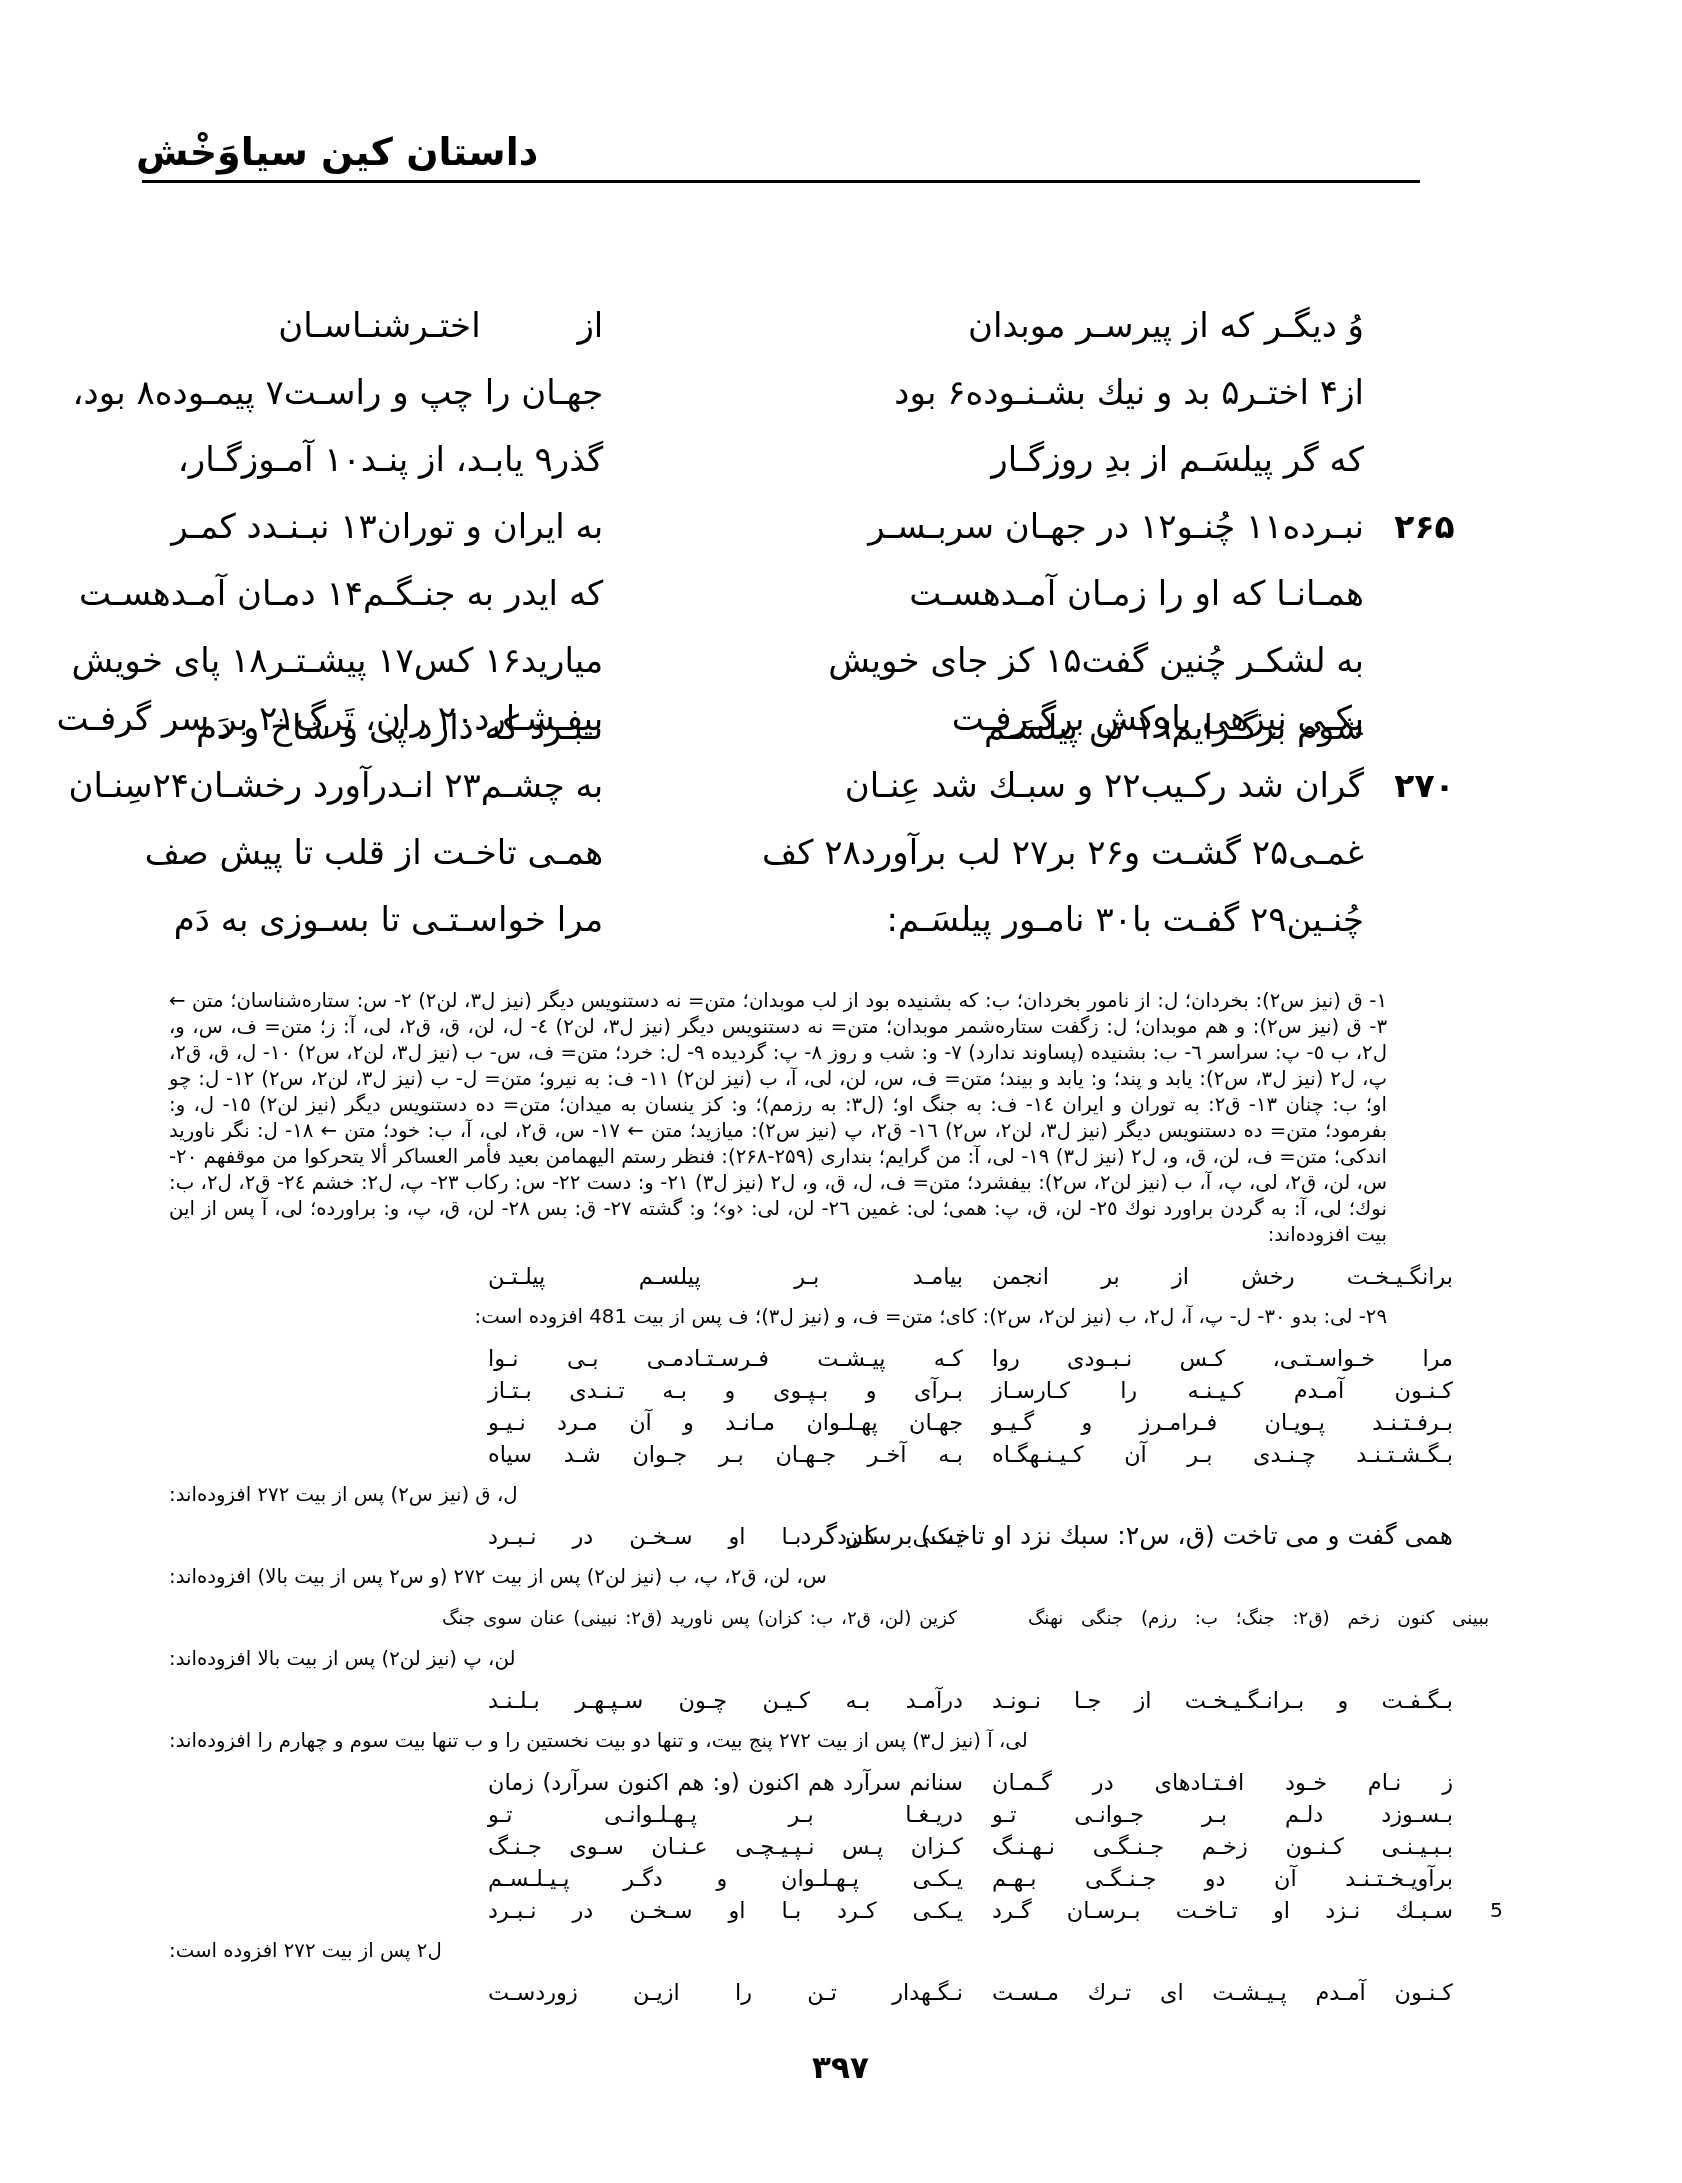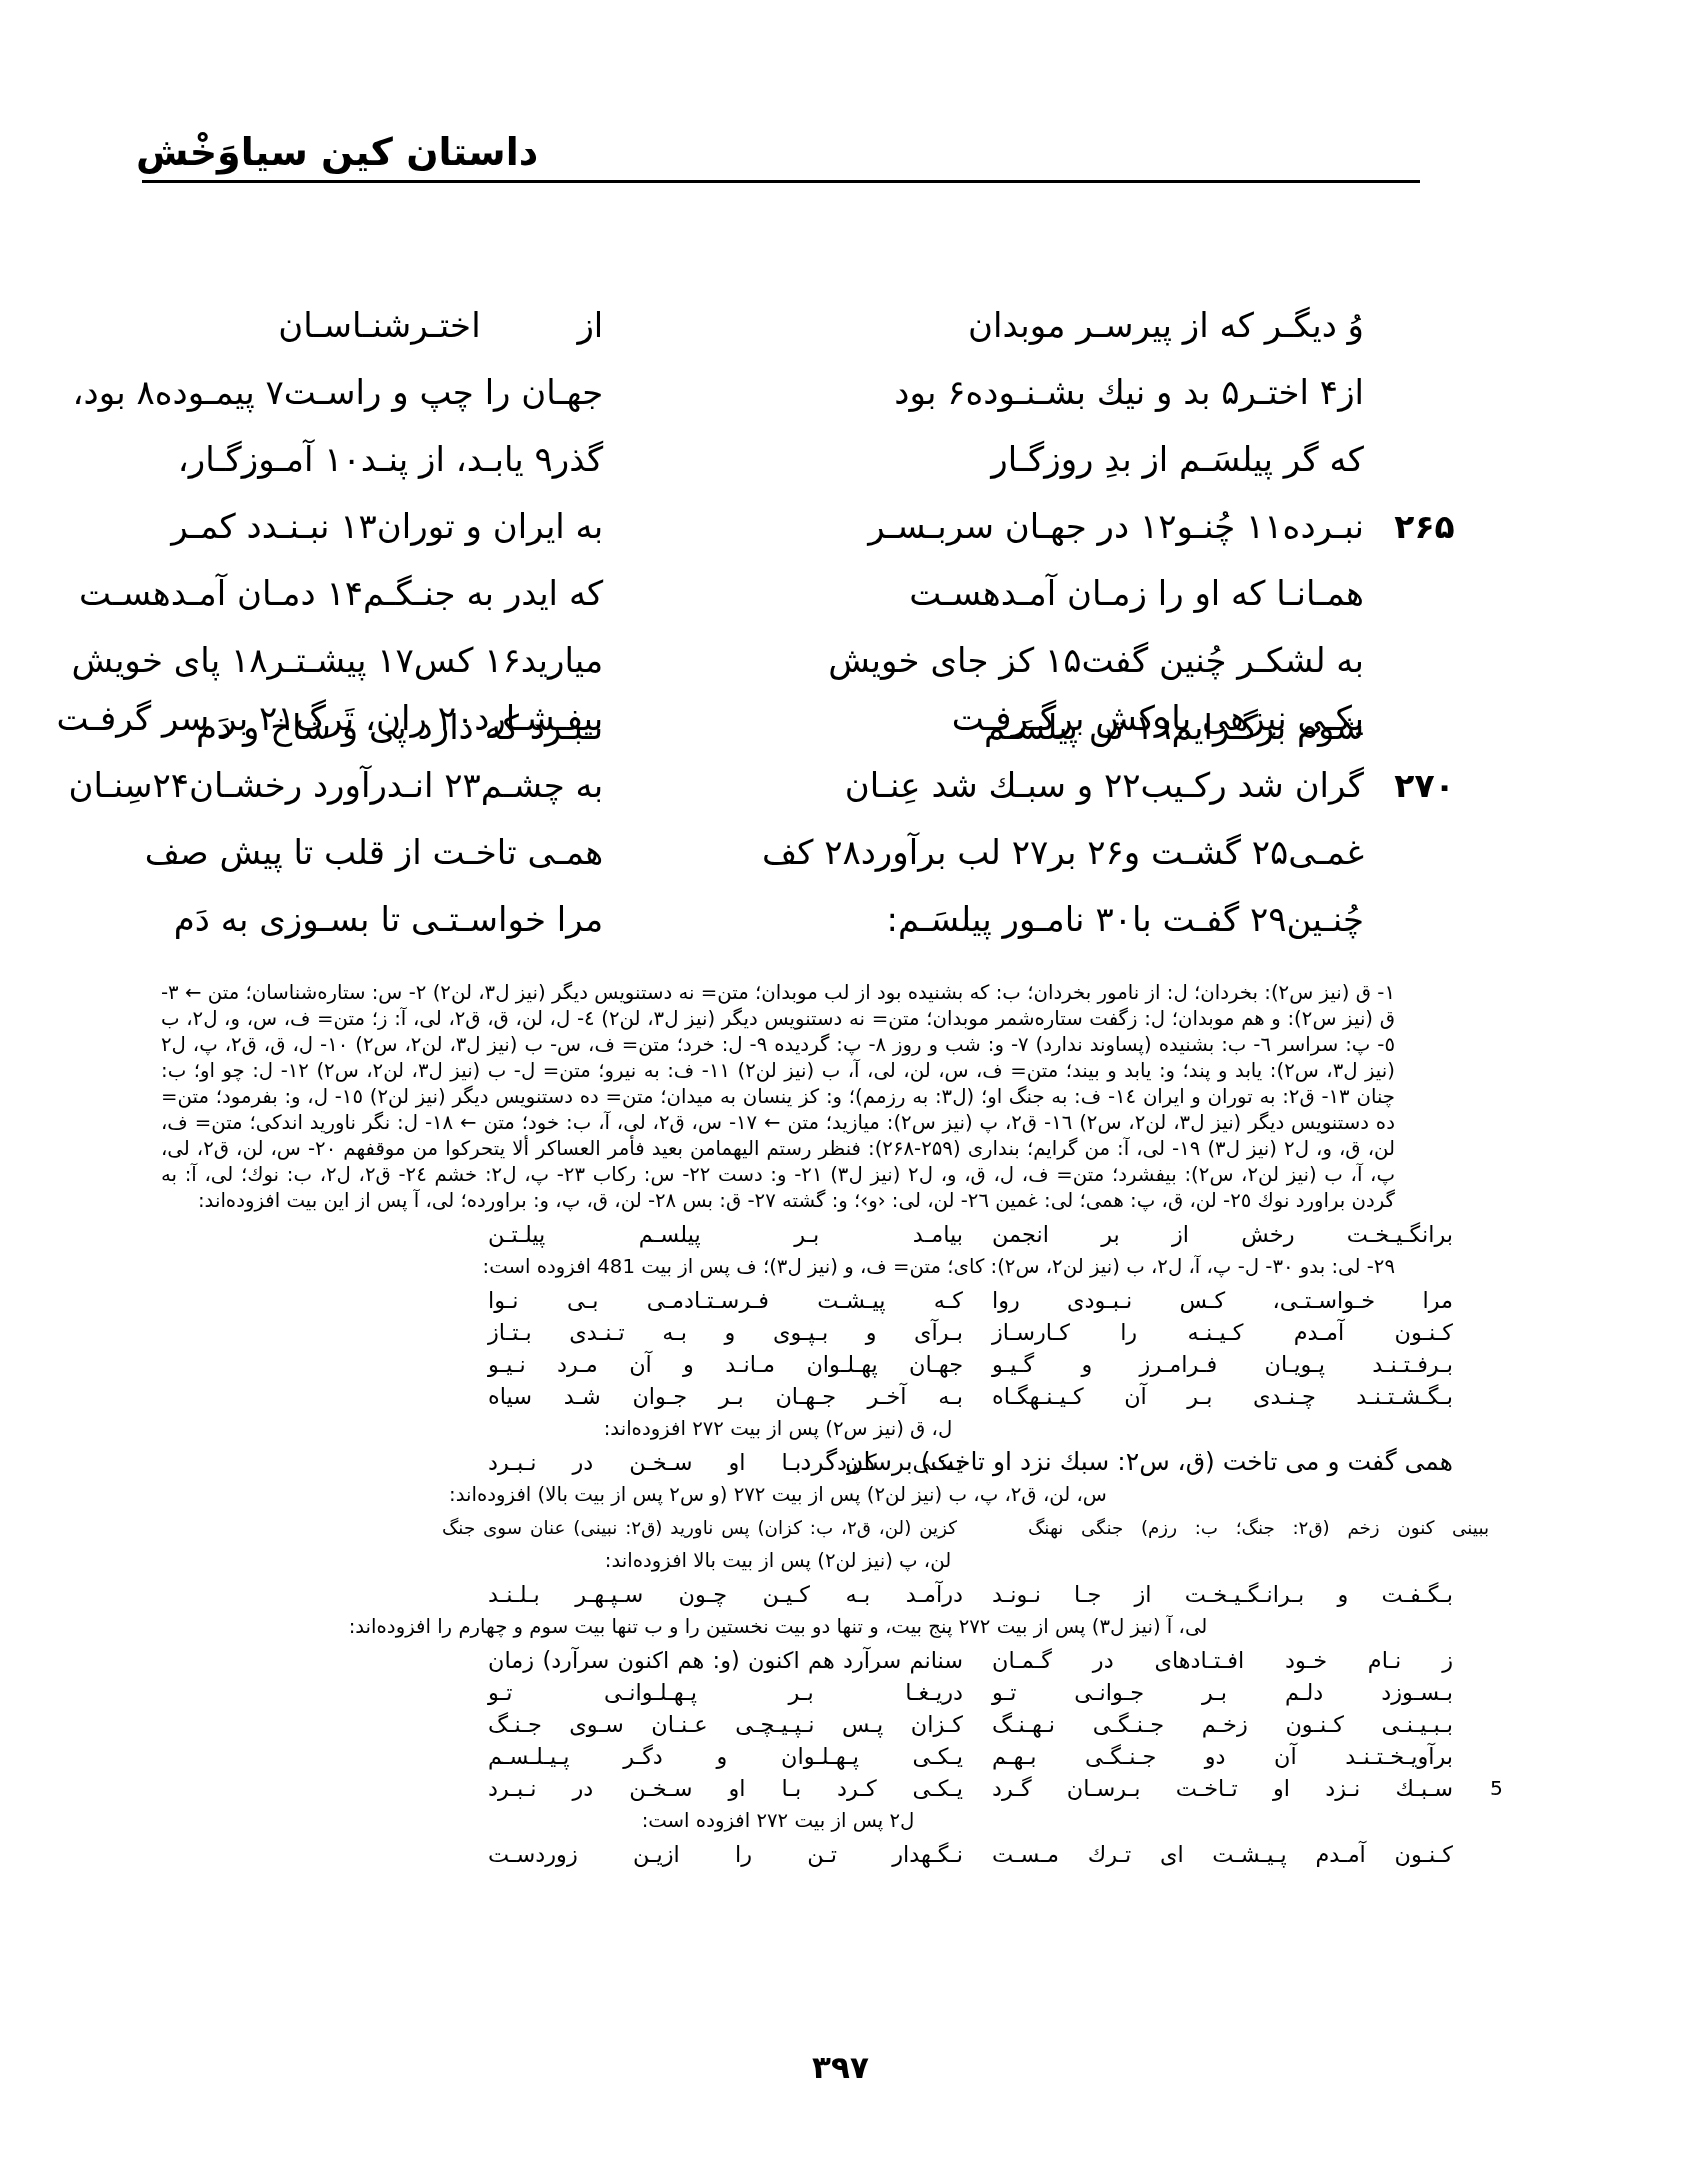--- a/index.html
+++ b/index.html
@@ -13,28 +13,28 @@
   .verse-row { position:relative; height:67px; }
   .hemi { position:absolute; top:0; height:67px; font-size:34px; line-height:67px;
           white-space:nowrap; direction:rtl; text-align:justify; text-align-last:justify; }
   .hemi-right { left:814px; width:292px; }
   .hemi-left  { left:20.3px;  width:325px; }
   .verse-num { position:absolute; left:1126px; top:0; width:81px; font-size:33px; font-weight:bold;
                line-height:67px; direction:rtl; text-align:center; }
 
   .notes { position:absolute; left:157px; width:1242px; top:976px; direction:rtl; text-align:justify;
            font-size:19.7px; line-height:26px; }
-  .notes p { margin:4px; }
+  .notes p { margin:12px; }
   .ncouplet { position:relative; height:32px; direction:ltr; }
   .nhemi { position:absolute; top:0; white-space:nowrap; direction:rtl; font-size:22.4px; line-height:32px;
            text-align:justify; text-align-last:justify; }
   .nh-right { left:835px; width:461px; }
   .nh-left  { left:331px;  width:475px; }
   .nlineno { position:absolute; left:1333px; top:0; font-size:20.3px; line-height:32px; }
-  .nhead { direction:rtl; text-align:center; padding-right:0; }
+  .nhead { direction:rtl; text-align:left; padding-right:0; }
 
   .page-number { position:absolute; left:800px; top:2049px; width:81px; text-align:center;
                  font-size:31px; font-weight:bold; }
 </style>
 </head>
 <body>
 
 <div class="header-title-wrap">
   <span>داستان کین سیاوَخْش</span>
 </div>

